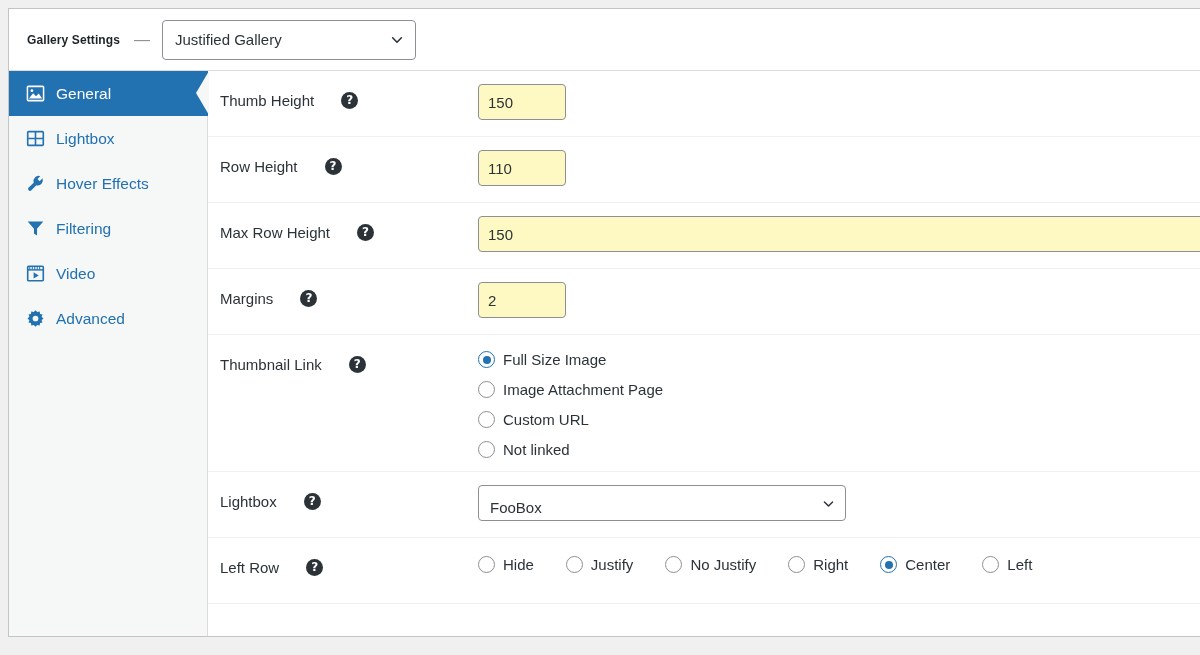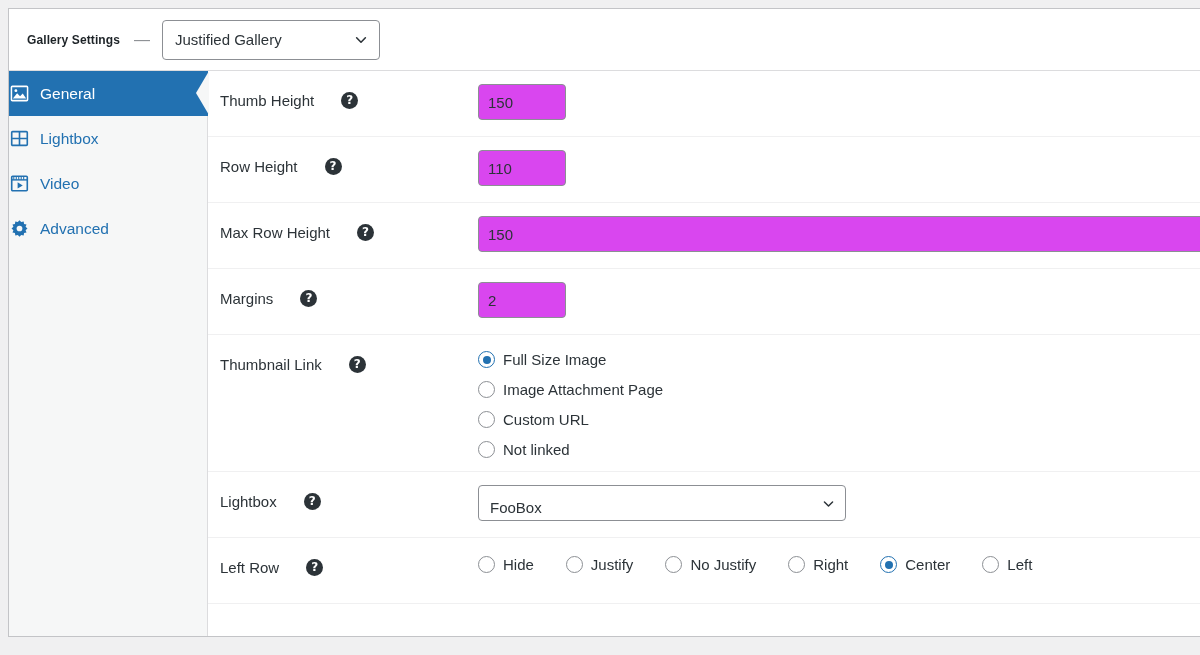--- a/index.html
+++ b/index.html
@@ -40,21 +40,21 @@
     color: #1d2327;
     letter-spacing: 0.1px;
   }
   .header-dash {
     color: #8c8f94;
     margin: 0 12px 0 14px;
     font-size: 16px;
   }
   .header-select {
     position: relative;
-    width: 218px;
+    width: 254px;
     height: 40px;
     border: 1px solid #8c8f94;
     border-radius: 4px;
     background: #fff;
     display: flex;
     align-items: center;
     padding: 0 34px 0 12px;
     box-sizing: border-box;
     font-size: 15px;
     color: #2c3338;
@@ -84,21 +84,21 @@
     border-right: 1px solid #dcdcde;
     padding-top: 0;
     box-sizing: border-box;
     position: relative;
   }
   .nav-item {
     position: relative;
     height: 45px;
     display: flex;
     align-items: center;
-    padding-left: 0;
+    padding-left: 16px;
     box-sizing: border-box;
     color: #2271b1;
     font-size: 15.5px;
     cursor: pointer;
     background: transparent;
   }
   .nav-item .nav-icon {
     width: 20px;
     height: 20px;
     margin-right: 11px;
@@ -174,21 +174,21 @@
     flex: 0 0 17px;
     cursor: help;
     font-family: "DejaVu Sans", sans-serif;
   }
 
   .text-input {
     width: 88px;
     height: 36px;
     border: 1px solid #8c8f94;
     border-radius: 4px;
-    background: #d946ef;
+    background: #fef9c3;
     font-size: 15px;
     color: #2c3338;
     padding: 0 9px;
     box-sizing: border-box;
     font-family: "Liberation Sans", sans-serif;
     outline: none;
   }
   .text-input.wide {
     width: 1100px;
   }
@@ -292,23 +292,39 @@
       <div class="nav-item">
         <span class="nav-icon">
           <svg viewBox="0 0 20 20" width="19" height="19">
             <rect x="1.8" y="2.8" width="16.4" height="14.4" rx="1" fill="none" stroke="#2271b1" stroke-width="1.7"></rect>
             <path d="M10 3.2 L10 16.8 M2.2 10 L17.8 10" stroke="#2271b1" stroke-width="1.7"></path>
           </svg>
         </span>
         <span>Lightbox</span>
       </div>
 
-
-
-
+      <div class="nav-item">
+        <span class="nav-icon">
+          <svg viewBox="0 0 20 20" width="19" height="19">
+            <path d="M17.3 4.6 L14.4 7.5 L12.1 5.2 L15 2.3 A5.4 5.4 0 0 0 8.1 9.1 L2.6 14.6 A2 2 0 0 0 5.4 17.4 L10.9 11.9 A5.4 5.4 0 0 0 17.3 4.6 Z" fill="#2271b1"></path>
+          </svg>
+        </span>
+        <span>Hover Effects</span>
+      </div>
+
+
+
+      <div class="nav-item">
+        <span class="nav-icon">
+          <svg viewBox="0 0 20 20" width="19" height="19">
+            <path d="M1.8 2.6 H18.2 L11.6 10.2 V17.4 L8.4 15.2 V10.2 Z" fill="#2271b1"></path>
+          </svg>
+        </span>
+        <span>Filtering</span>
+      </div>
 
       <div class="nav-item">
         <span class="nav-icon">
           <svg viewBox="0 0 20 20" width="19" height="19">
             <rect x="1.8" y="2.4" width="16.4" height="15.2" rx="1" fill="none" stroke="#2271b1" stroke-width="1.7"></rect>
             <path d="M2 6.2 H18" stroke="#2271b1" stroke-width="1.5"></path>
             <path d="M4 2.6 V6 M6.6 2.6 V6 M9.2 2.6 V6 M11.8 2.6 V6 M14.4 2.6 V6" stroke="#2271b1" stroke-width="1.1"></path>
             <path d="M8 8.8 L13.4 12 L8 15.2 Z" fill="#2271b1"></path>
           </svg>
         </span>

